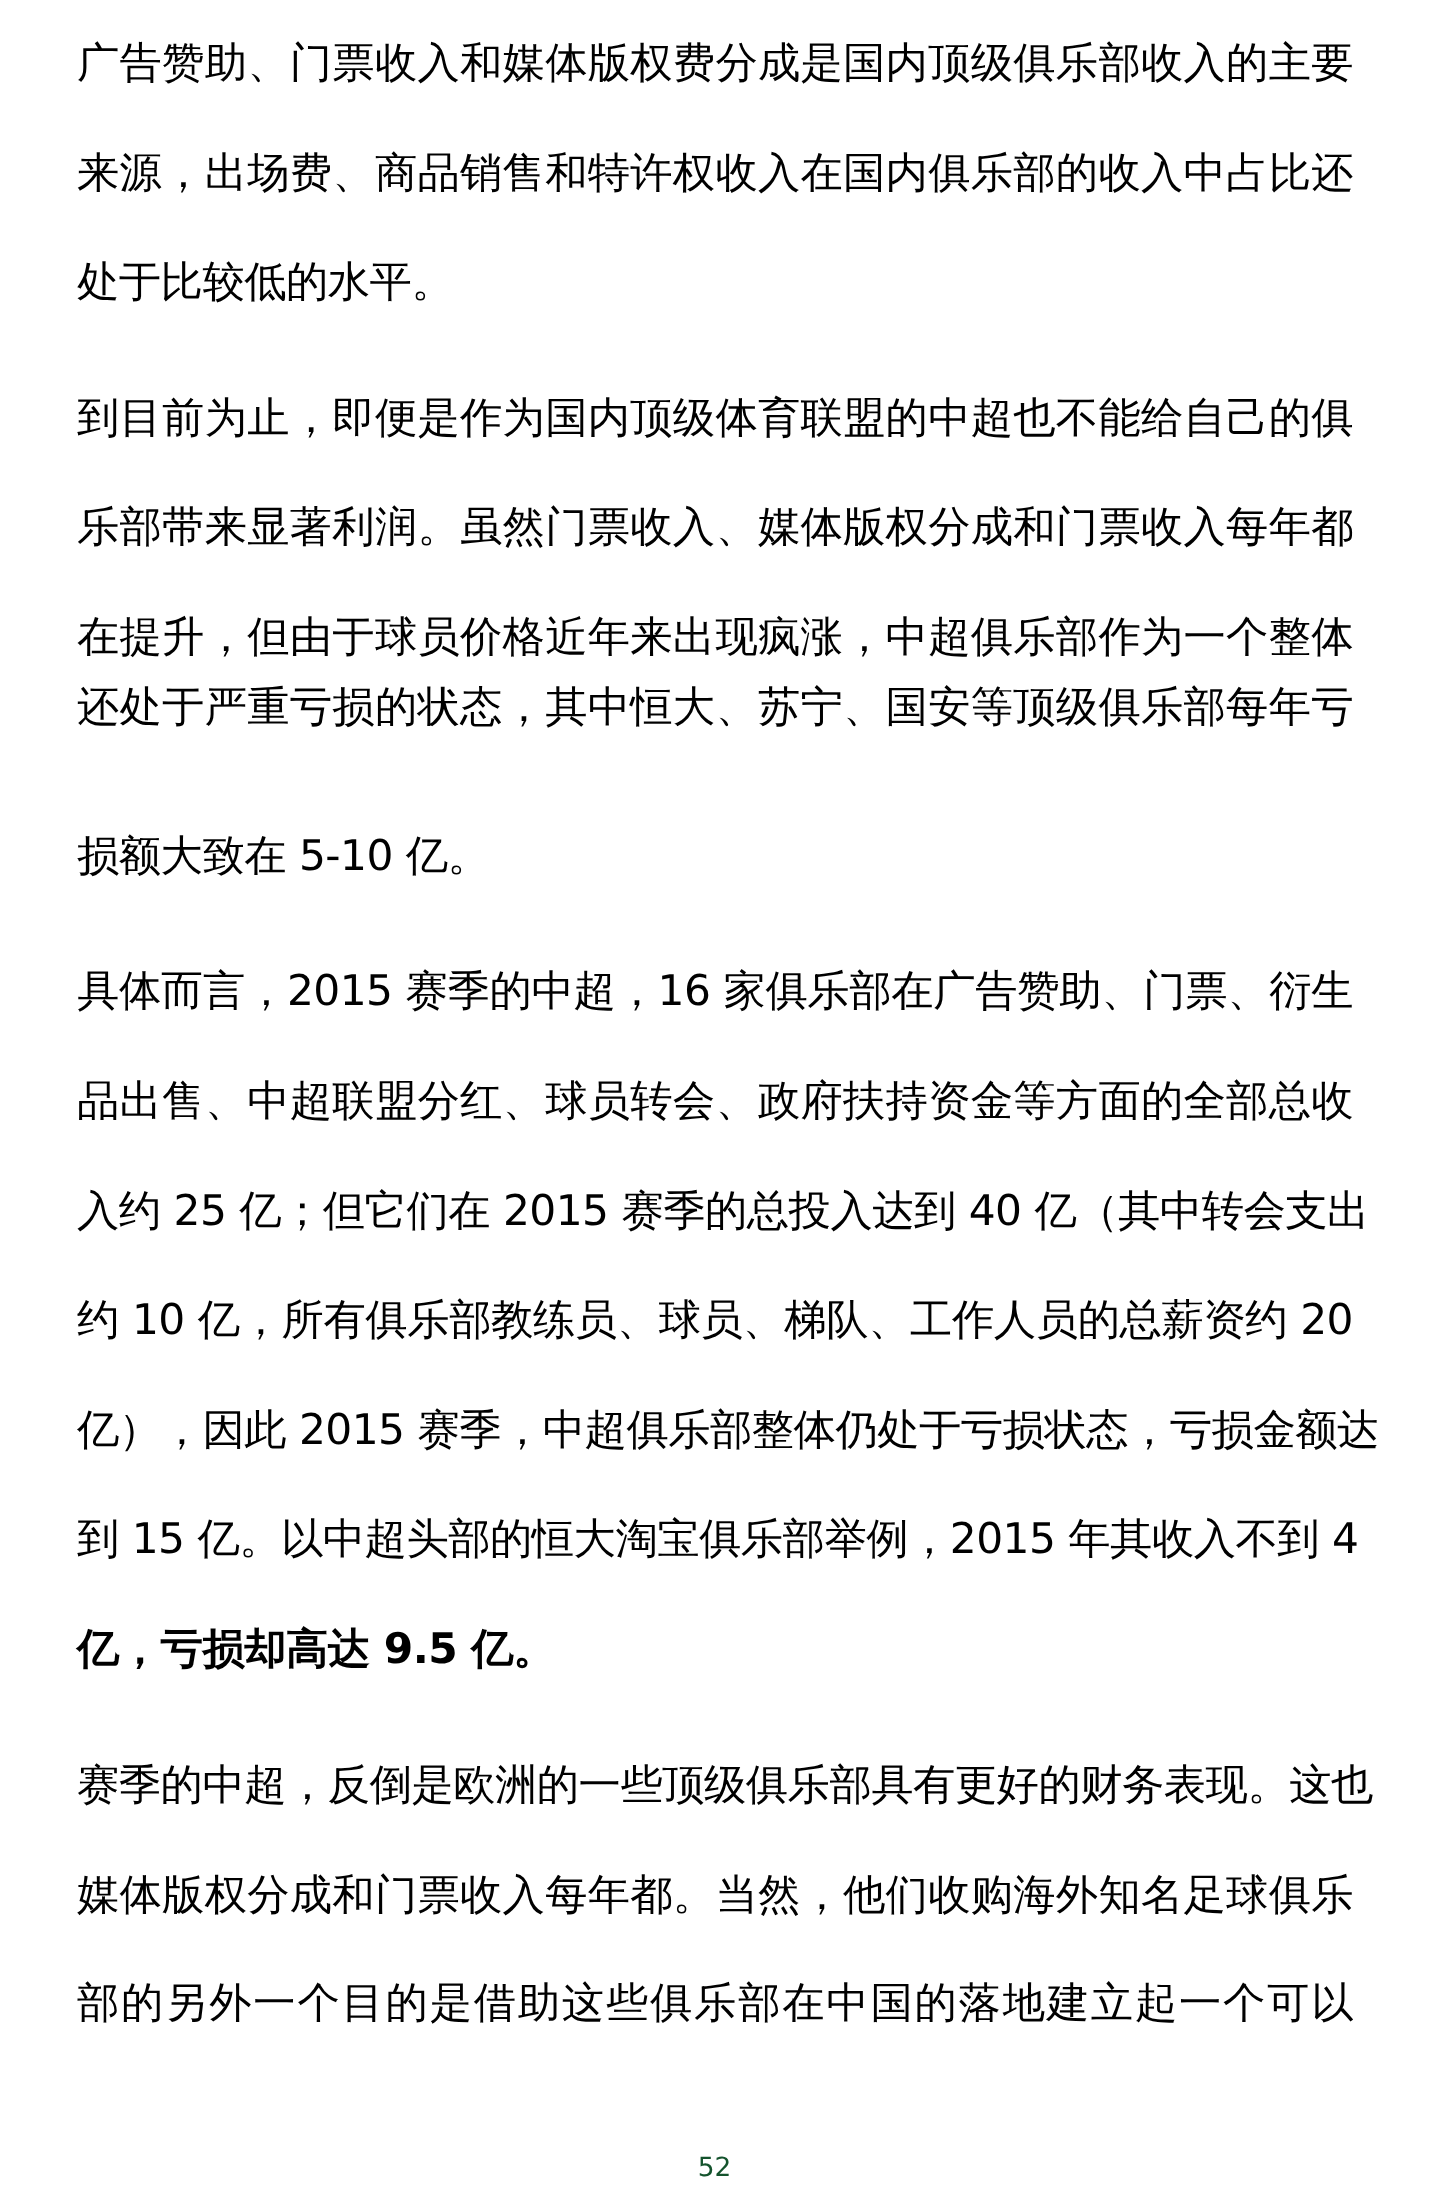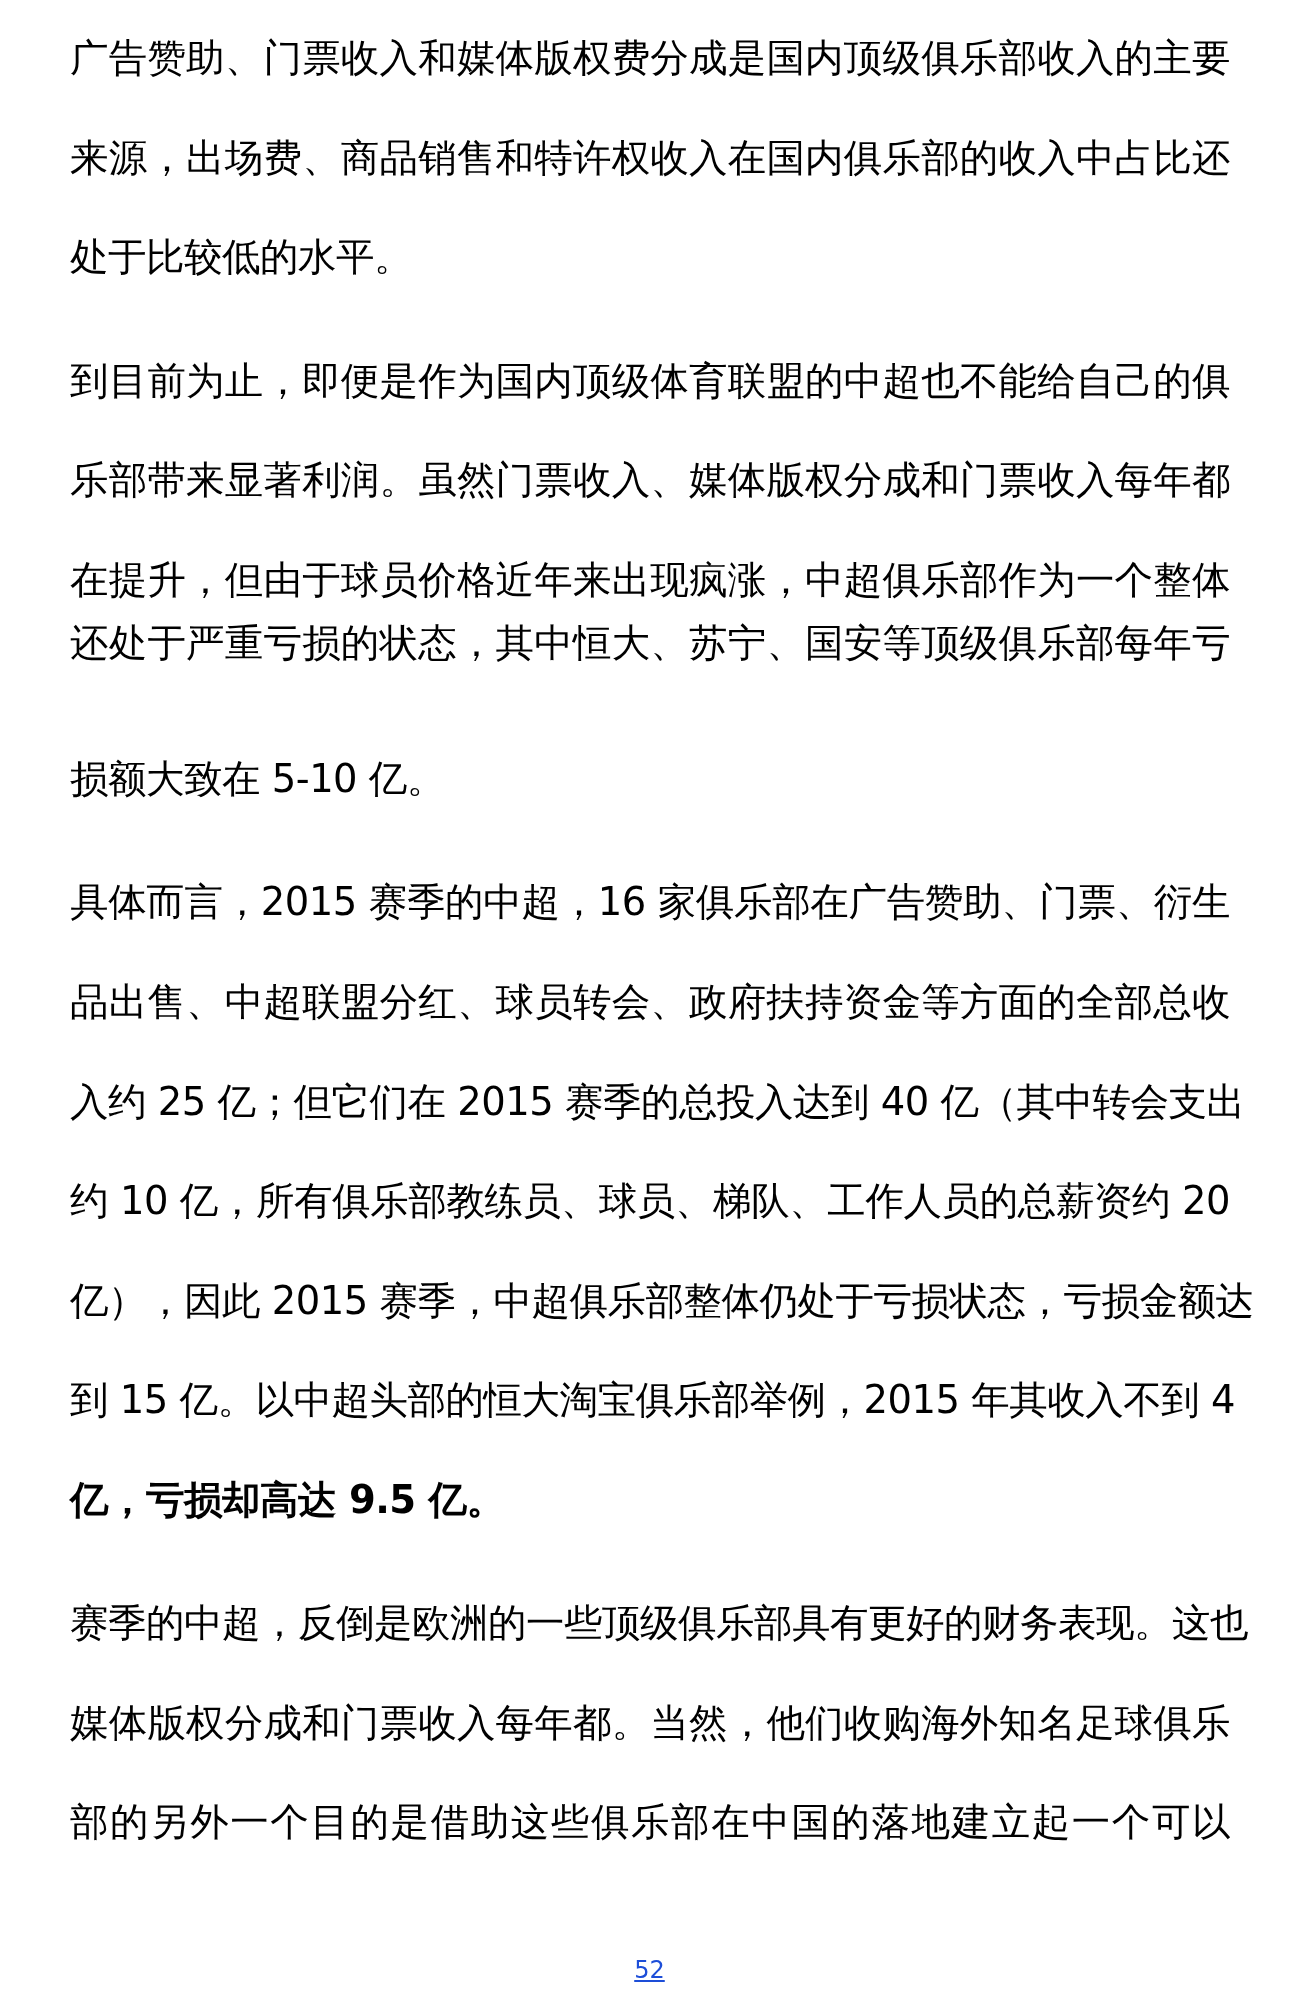--- a/index.html
+++ b/index.html
@@ -38,22 +38,21 @@
     text-align-last: left;
   }
   .page-number {
     position: absolute;
     left: 0;
     width: 1299px;
     top: 1955px;
     text-align: center;
     font-size: 24px;
     line-height: 30px;
-    color: #1d4ed8;
-    text-decoration: underline;
+    color: #14532d;
   }
 </style>
 </head>
 <body>
 
 <div class="page">
 
   <div class="line" style="top:33px;">广告赞助、门票收入和媒体版权费分成是国内顶级俱乐部收入的主要</div>
   <div class="line" style="top:133px;">来源，出场费、商品销售和特许权收入在国内俱乐部的收入中占比还</div>
   <div class="line last" style="top:232px;">处于比较低的水平。</div>

